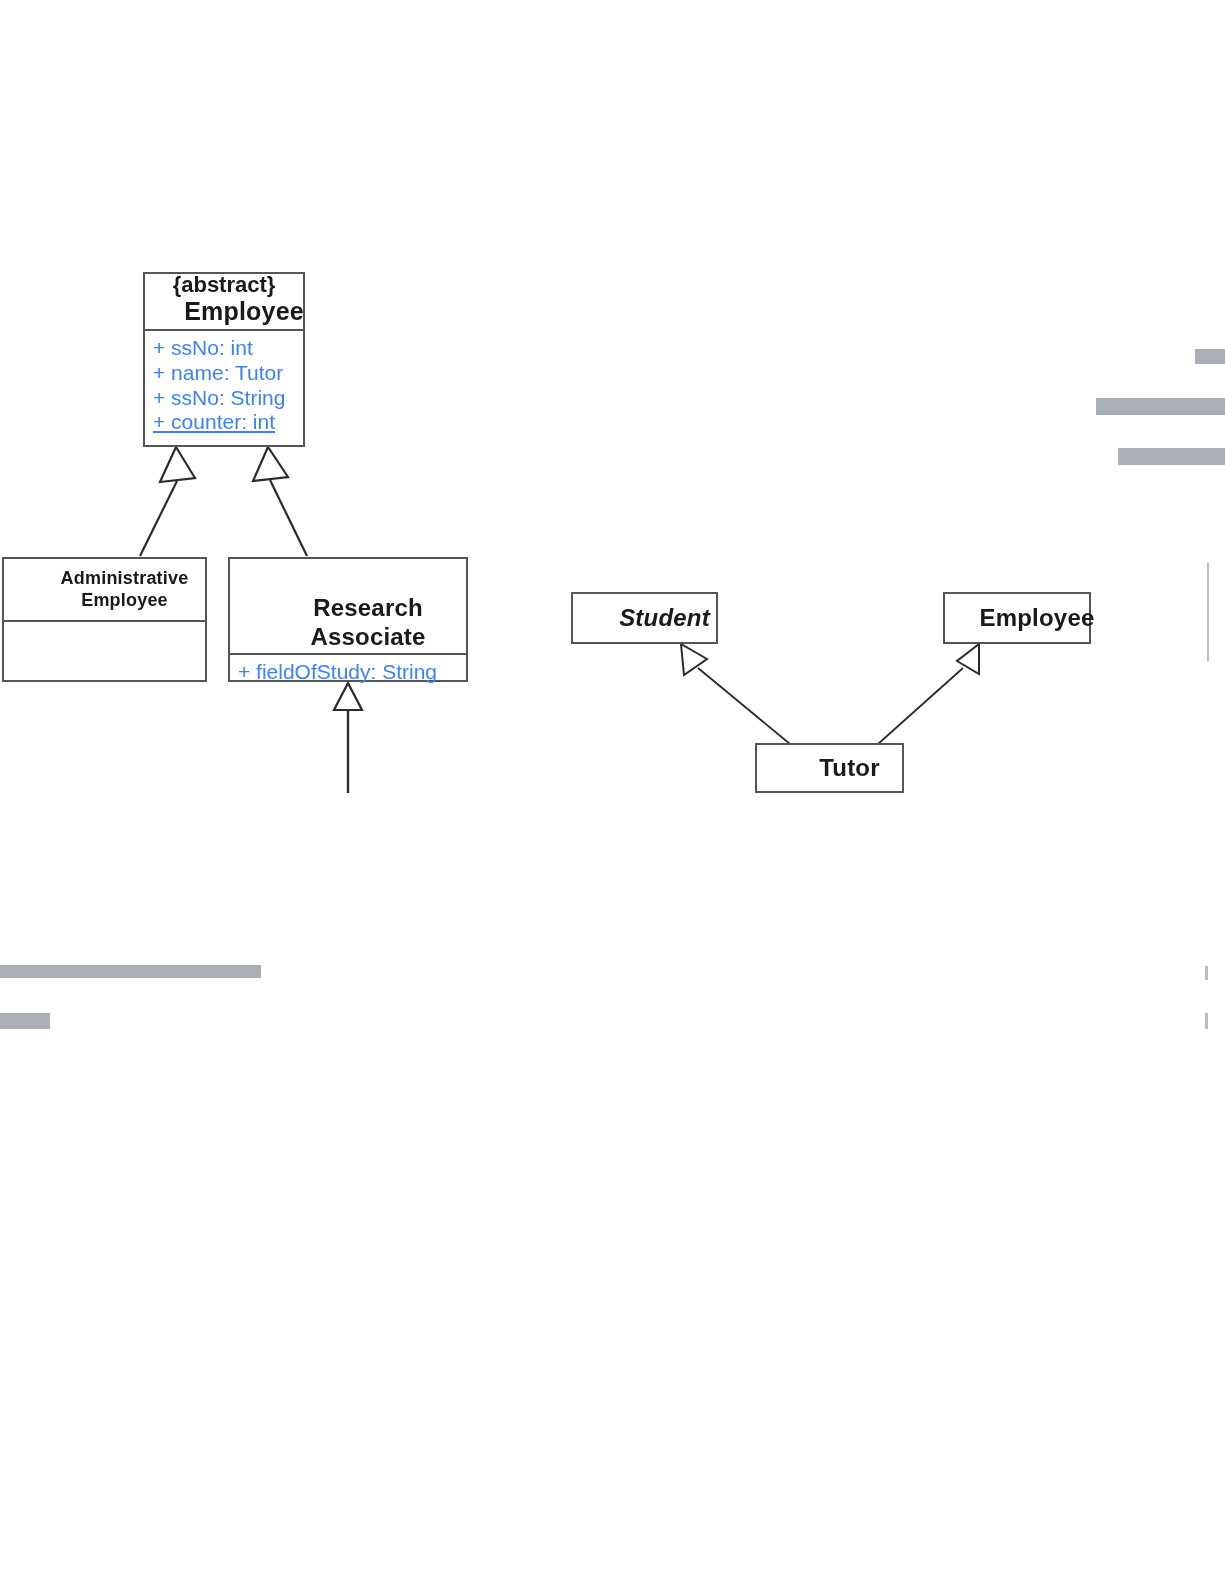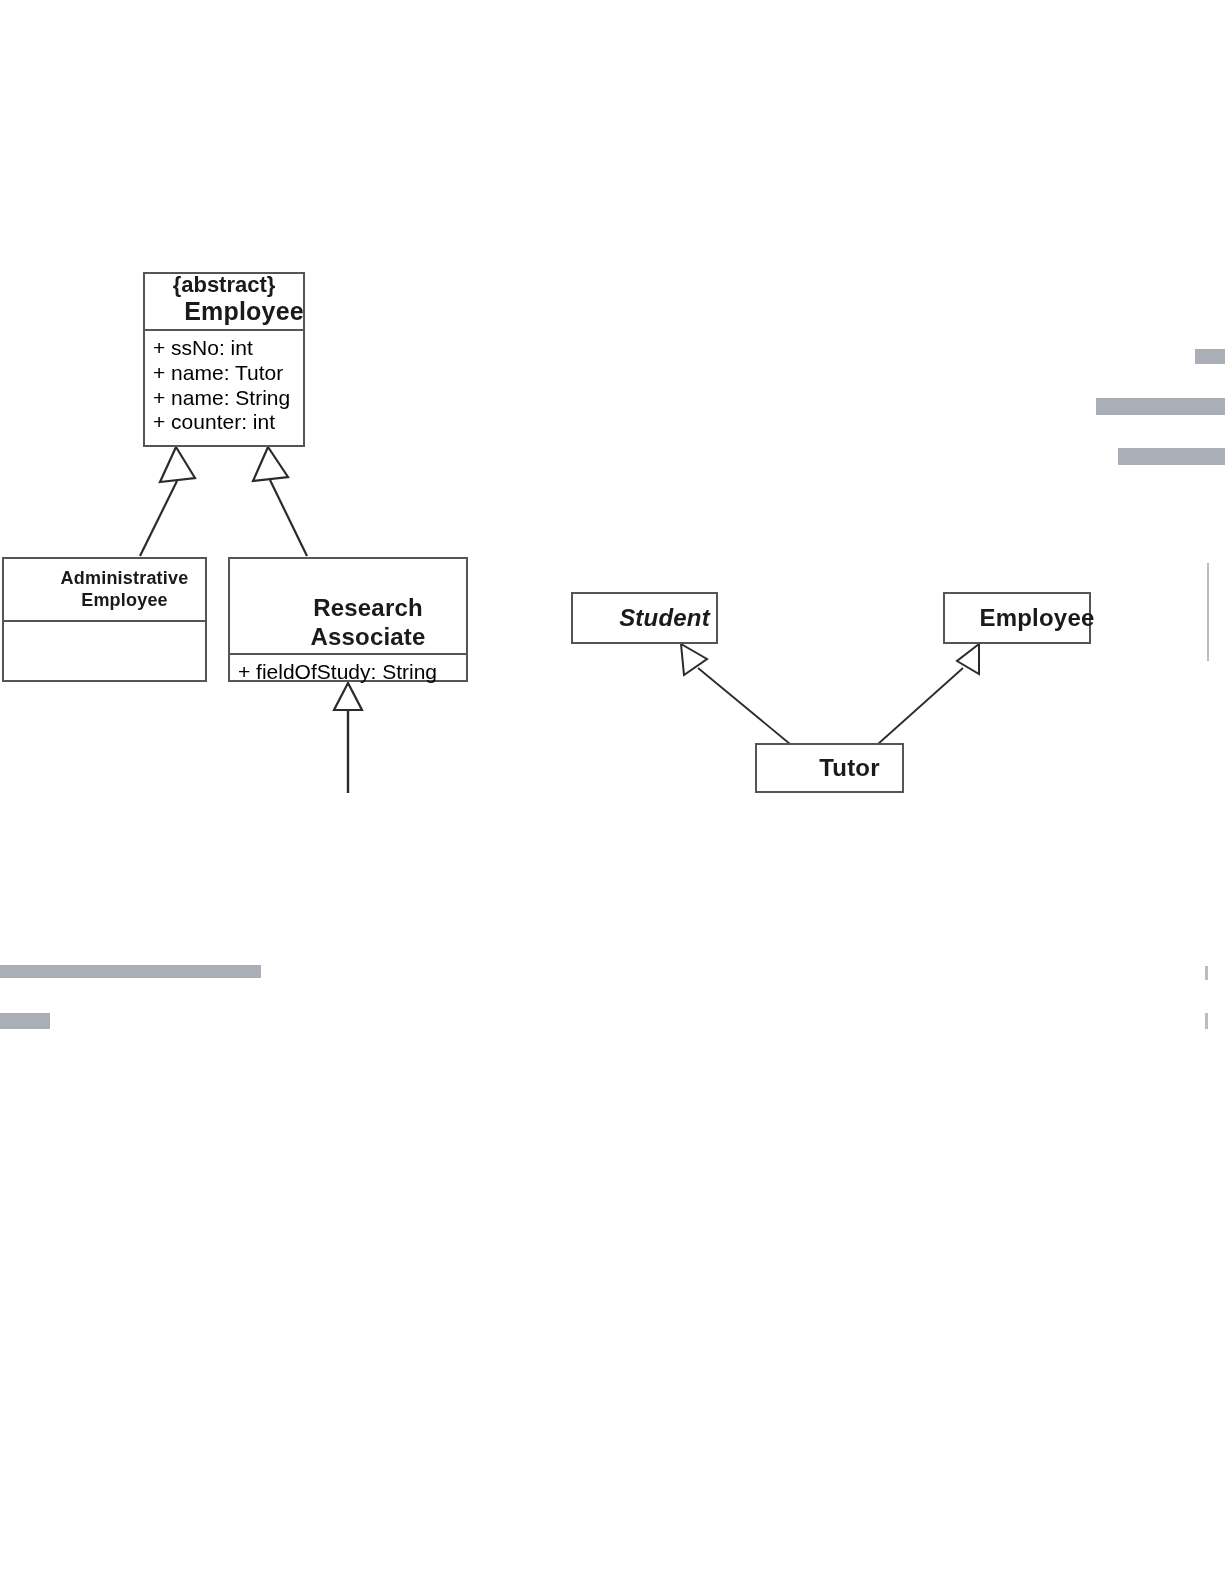--- a/index.html
+++ b/index.html
@@ -58,25 +58,26 @@
     width: 100%;
     height: 0;
     border-top: 2px solid #555555;
   }
   .uml-attrs {
     box-sizing: border-box;
     padding: 5px 0 0 8px;
   }
   .uml-attr {
     font-size: 21px;
-    color: #000000;
+    color: #3b82f6;
     line-height: 1.18;
     white-space: nowrap;
   }
   .uml-attr.static {
+    text-decoration: underline;
   }
   .uml-stereotype {
     position: absolute;
     width: 100%;
     text-align: center;
     font-weight: bold;
     font-size: 22px;
     color: #1a1a1a;
     left: 0;
   }
@@ -144,21 +145,21 @@
     </g>
   </svg>
 
   <div class="uml-box" style="left:143px; top:272px; width:162px; height:175px;">
     <div class="uml-stereotype" style="top:-2px;">{abstract}</div>
     <div class="uml-name" style="height:55px; font-size:25px; padding-top:20px;">Employee</div>
     <div class="uml-divider"></div>
     <div class="uml-attrs">
       <div class="uml-attr">+ ssNo: int</div>
       <div class="uml-attr">+ name: Tutor</div>
-      <div class="uml-attr">+ name: String</div>
+      <div class="uml-attr">+ ssNo: String</div>
       <div class="uml-attr static">+ counter: int</div>
     </div>
   </div>
 
   <div class="uml-box" style="left:2px; top:557px; width:205px; height:125px;">
     <div class="uml-name" style="height:61px; font-size:18px; flex-direction:column;">
       <span>Administrative</span>
       <span>Employee</span>
     </div>
     <div class="uml-divider"></div>

